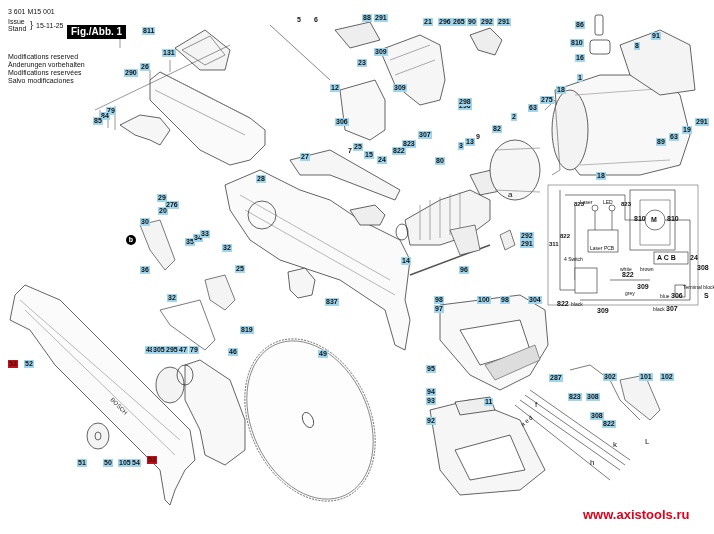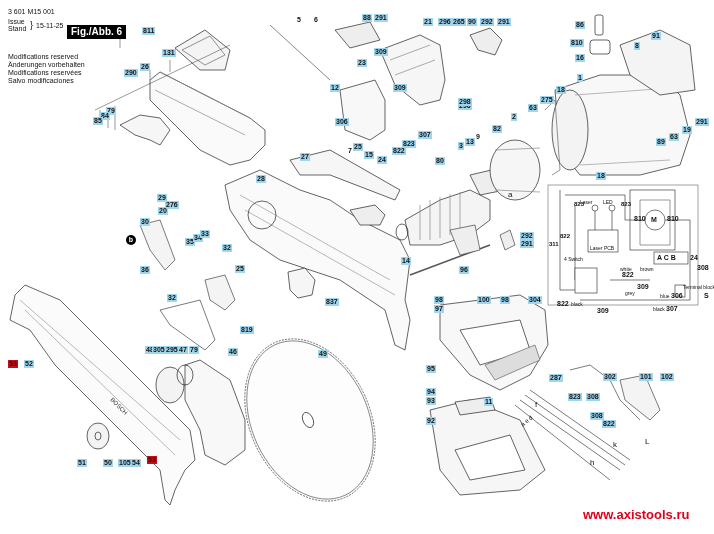--- a/index.html
+++ b/index.html
@@ -138,21 +138,21 @@
     <path d="M450 230 L475 225 L480 250 L460 255 Z" fill="#eee"></path>
     <path d="M500 235 L510 230 L515 245 L505 250 Z" fill="#eee"></path>
   </g>
 </svg>
 
 <div class="hdr" style="left:8px;top:8px;font-size:7px;">3 601 M15 001</div>
 <div class="hdr" style="left:8px;top:18px;">Issue</div>
 <div class="hdr" style="left:8px;top:25px;">Stand</div>
 <div class="hdr" style="left:30px;top:21px;font-size:9px;">}</div>
 <div class="hdr" style="left:36px;top:22px;">15-11-25</div>
-<div class="figbox">Fig./Abb. 6</div>
+<div class="figbox">Fig./Abb. 1</div>
 <div class="mods">
   <div>Modifications reserved</div>
   <div>Änderungen vorbehalten</div>
   <div>Modifications reservées</div>
   <div>Salvo modificaciones</div>
 </div>
 
 <span class="lbl" style="left:142px;top:27px;">811</span>
 <span class="lbl" style="left:162px;top:49px;">131</span>
 <span class="lbl" style="left:140px;top:63px;">26</span>

